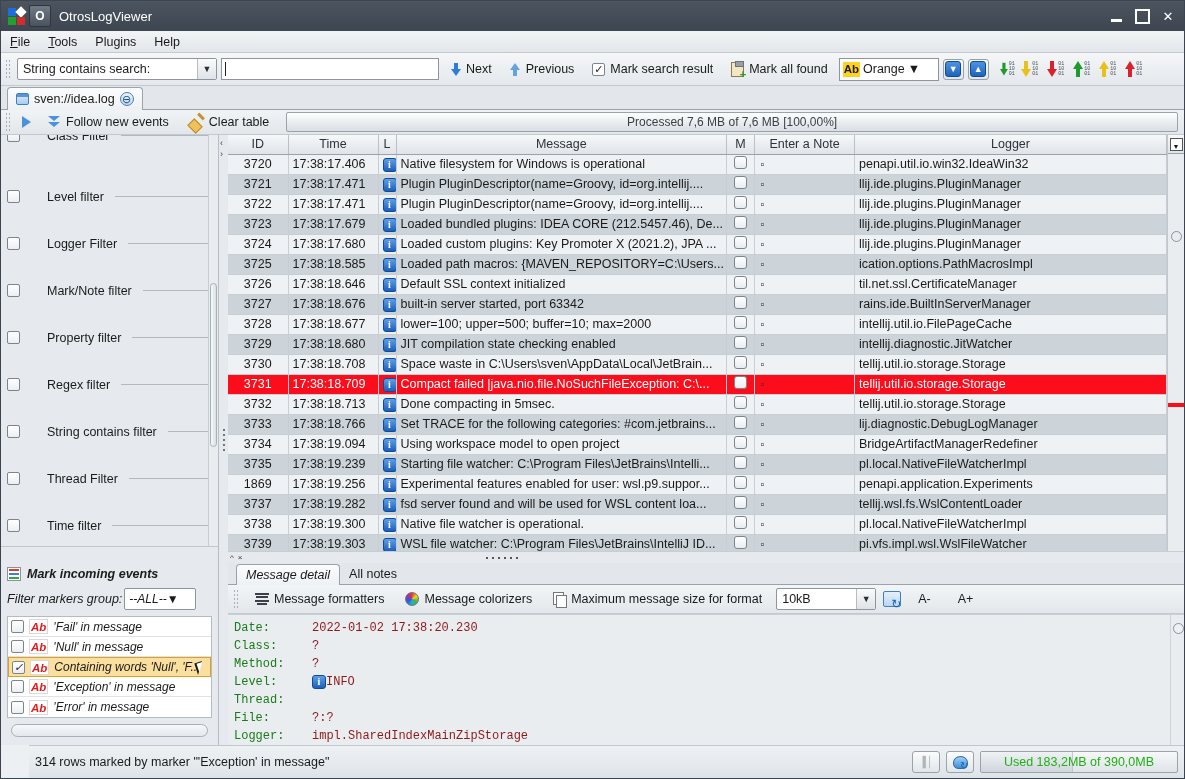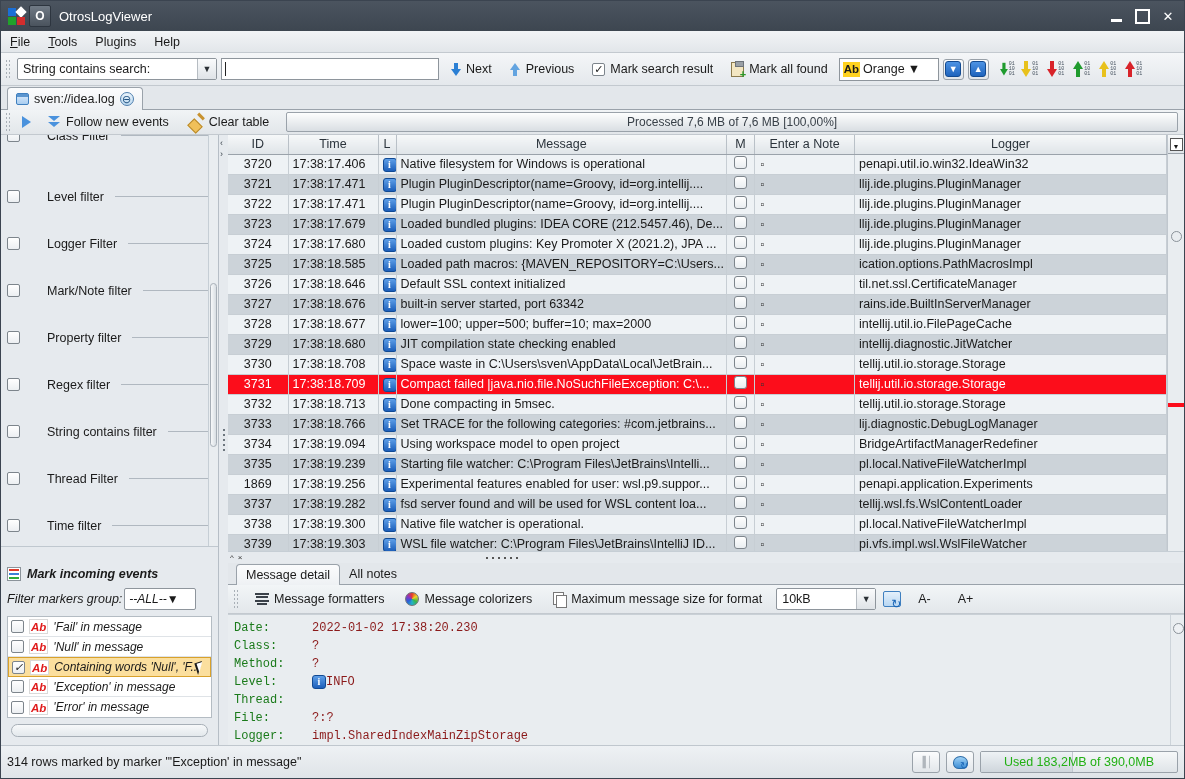--- a/index.html
+++ b/index.html
@@ -430,21 +430,21 @@
     background: #e3e7eb; border-bottom: 1px solid #9aa2aa;
     display: flex; align-items: flex-end; padding-left: 8px; gap: 0;
   }
   .dtab {
     height: 21px; padding: 0 9px; font-size: 12.5px;
     display: flex; align-items: center;
   }
   .dtab.active {
     background: linear-gradient(#fbfcfd,#eef1f4);
     border: 1px solid #9aa2aa; border-bottom: none;
-    border-radius: 4px 4px 0 0; position: relative; top: 1px;
+    border-radius: 4px 4px 0 0; position: relative; top: 1px; font-style: italic;
   }
   .detailbar {
     flex: 0 0 29px; height: 29px;
     background: linear-gradient(#f2f5f7,#e3e7eb);
     border-bottom: 1px solid #c3c9cf;
     display: flex; align-items: center; gap: 7px; padding: 0 5px;
   }
   .lines-ico {
     width: 14px; height: 12px; flex: 0 0 14px;
     display: flex; flex-direction: column; justify-content: space-between;
@@ -498,21 +498,21 @@
   .detail-thumb {
     position: absolute; left: 2px; top: 8px; width: 11px; height: 11px;
     border: 1px solid #8a9299; border-radius: 50%; background: #eef1f4;
   }
 
   
   .statusbar {
     flex: 0 0 33px; height: 33px;
     background: linear-gradient(#eef1f4,#dfe4e8);
     border-top: 1px solid #c0c7ce;
-    display: flex; align-items: center; padding: 0 6px; gap: 6px;
+    display: flex; align-items: center; padding: 0 6px; gap: 6px; margin-left: 28px;
   }
   .status-text { flex: 1 1 auto; font-size: 12.5px; }
   .st-btn {
     width: 28px; height: 22px; border: 1px solid #9aa2aa; border-radius: 3px;
     background: linear-gradient(#fbfcfd,#e2e6ea);
     display: flex; align-items: center; justify-content: center;
   }
   .st-btn .g1 { font-family: "Liberation Mono", monospace; font-size: 11px; color: #b0b6bc; }
   .st-btn .g2 {
     width: 15px; height: 13px; border-radius: 50% 50% 40% 40%;

